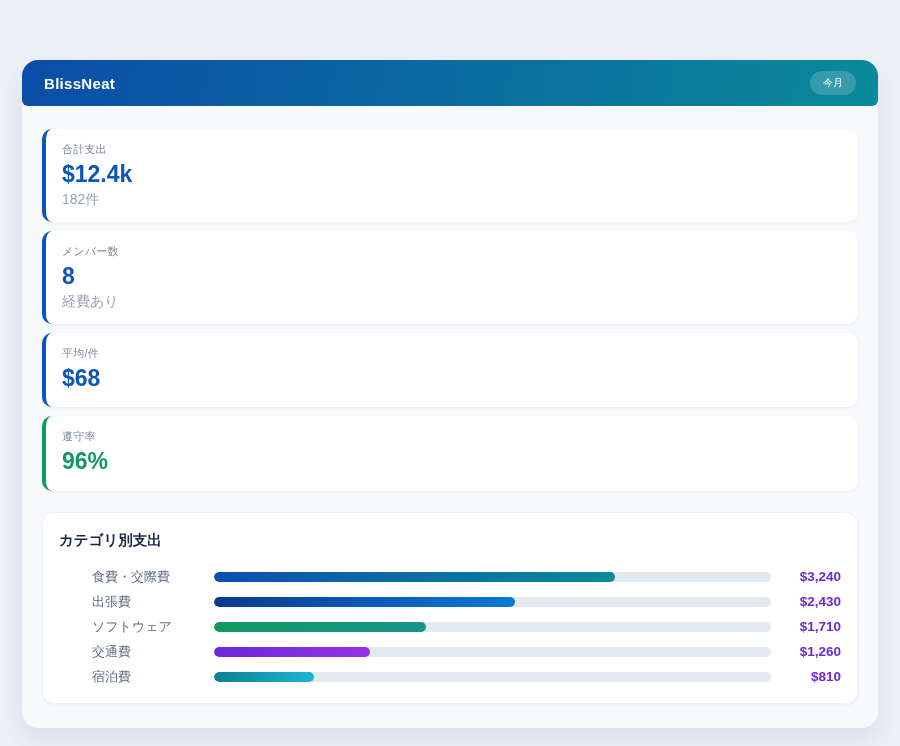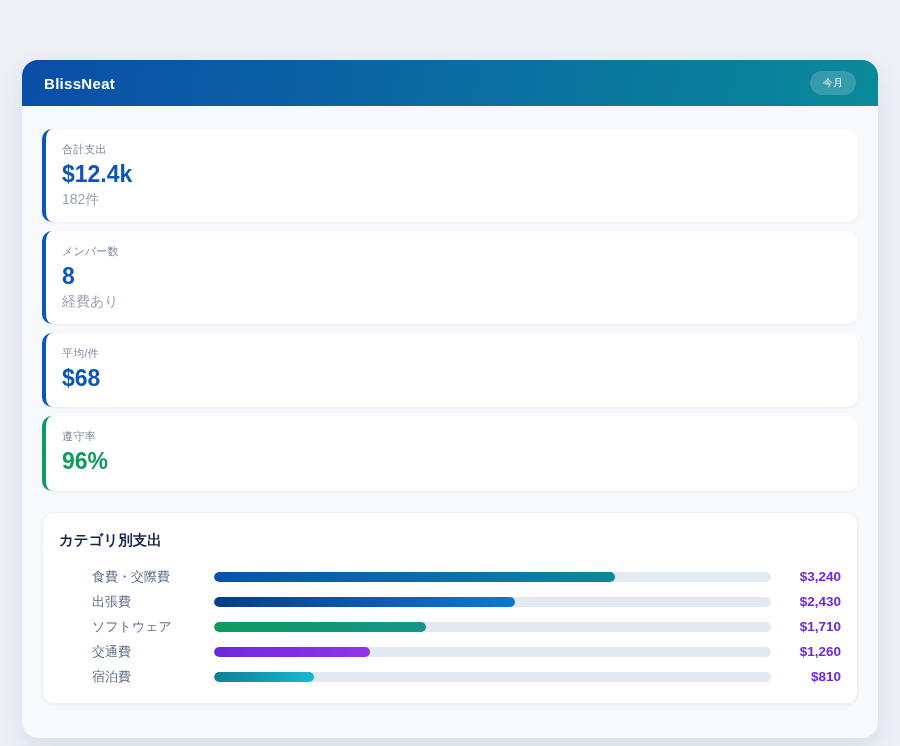--- a/index.html
+++ b/index.html
@@ -1,15 +1,15 @@
 <!DOCTYPE html>
 <html><head>
 <meta charset="utf-8">
 <style>
-  * { margin: 0; padding: 0; box-sizing: border-box; }
+  * { margin: 0; padding: 0; box-sizing: border-box; border-radius: 6px; }
   html,body { width: 100%; height: 100%; }
   body {
     background: #edf1f6;
     font-family: "Liberation Sans", "DejaVu Sans", sans-serif;
     width: 900px; height: 746px; overflow: hidden;
   }
   .app {
     margin: 60px 22px 0 22px;
     width: 856px;
     border-radius: 16px;
@@ -26,21 +26,21 @@
     color: #ffffff; font-weight: bold; font-size: 15px; letter-spacing: 0.3px;
   }
   .period-badge {
     color: #ffffff; font-size: 10px;
     background: rgba(255,255,255,0.18);
     border: none;
     padding: 5px 13px; border-radius: 999px;
     cursor: pointer;
     font-family: Liberation Serif, serif;
   }
-  .content { padding: 23px 20px 34px 20px; }
+  .content { padding: 23px 20px 24px 20px; }
   .stat-card {
     background: #ffffff;
     border-radius: 10px;
     border-left: 4px solid #0b56b8;
     box-shadow: 0 1px 3px rgba(30,60,120,0.07);
     padding: 13px 18px 13px 16px;
     margin-bottom: 9px;
   }
   .stat-label { font-size: 11px; color: #7e8aa0; letter-spacing: 0.2px; }
   .stat-value { font-size: 23px; font-weight: bold; color: #0b56b8; margin-top: 3px; line-height: 1.25; }

